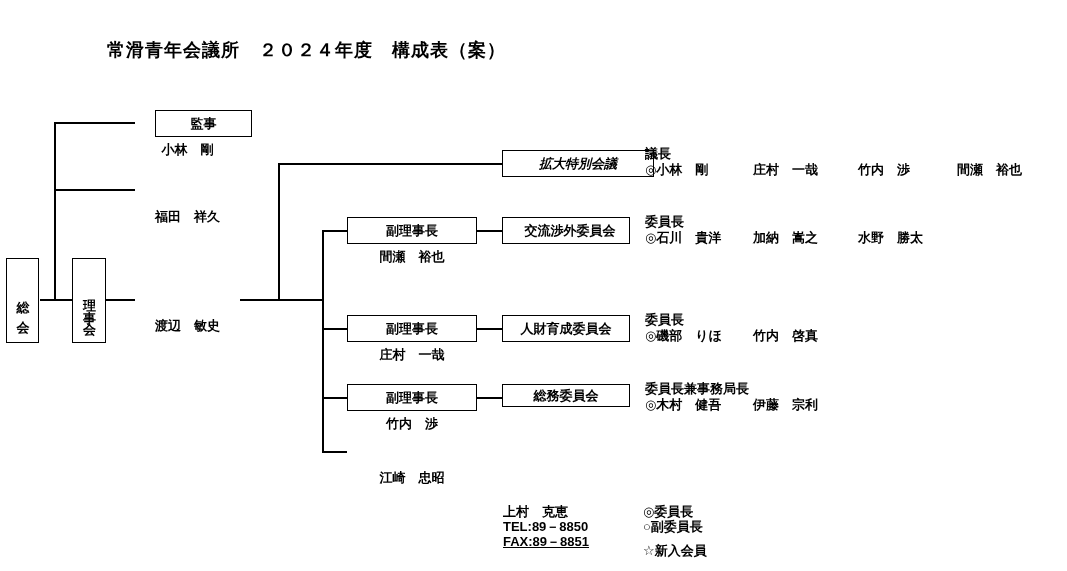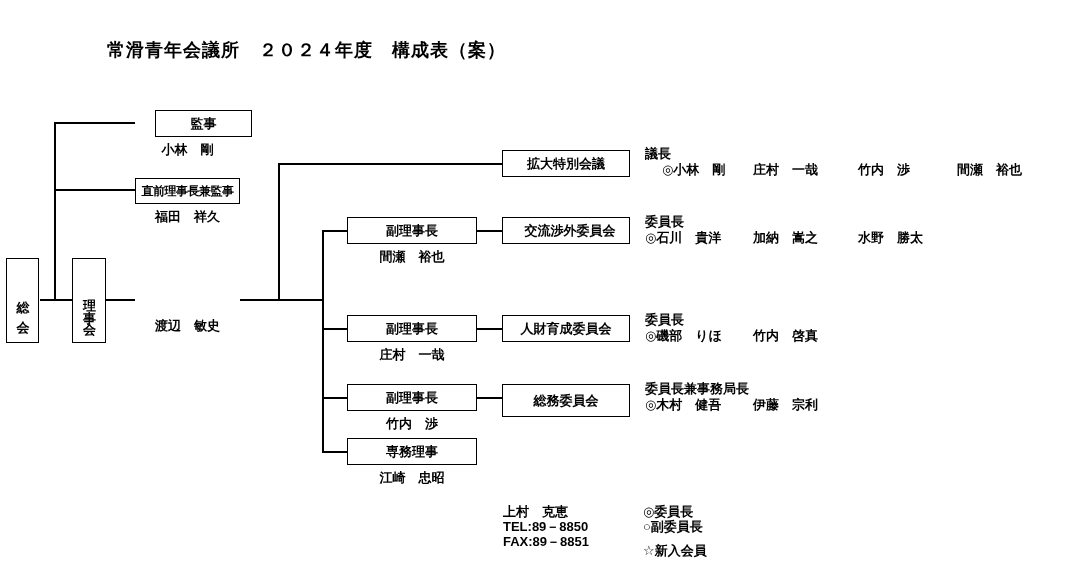--- a/index.html
+++ b/index.html
@@ -59,28 +59,27 @@
   <div class="hline" style="left:477px; top:397px; width:25px;"></div>
   <div class="hline" style="left:322px; top:451px; width:25px;"></div>
 
   <div class="box vbox two" style="left:6px; top:258px; width:33px; height:85px;">総会</div>
 
   <div class="box vbox three" style="left:72px; top:258px; width:34px; height:85px;">理事会</div>
 
   <div class="box" style="left:135px; top:110px; width:97px; height:27px;margin-left:20px;">監事</div>
   <div class="name" style="left:135px; top:141px; width:105px;">小林　剛</div>
 
-  <div class="box small" style="left:135px; top:178px; width:105px; height:26px;">直前理事長兼監事</div>
   <div class="name" style="left:135px; top:208px; width:105px;">福田　祥久</div>
 
   <div class="name" style="left:135px; top:317px; width:105px;">渡辺　敏史</div>
 
-  <div class="box" style="left:502px; top:150px; width:128px; height:27px;">拡大特別会議</div>
+  <div class="box" style="left:502px; top:150px; width:152px; height:27px;font-style:italic;">拡大特別会議</div>
   <div class="txt" style="left:645px; top:145px;">議長</div>
-  <div class="txt" style="left:645px; top:161px;margin-left:17px;">◎小林　剛</div>
+  <div class="txt" style="left:645px; top:161px;">◎小林　剛</div>
   <div class="txt" style="left:753px; top:161px;">庄村　一哉</div>
   <div class="txt" style="left:858px; top:161px;">竹内　渉</div>
   <div class="txt" style="left:957px; top:161px;">間瀬　裕也</div>
 
   <div class="box" style="left:347px; top:217px; width:130px; height:27px;">副理事長</div>
   <div class="name" style="left:347px; top:248px; width:130px;">間瀬　裕也</div>
   <div class="box" style="left:502px; top:217px; width:128px; height:27px;padding-left:8px;">交流渉外委員会</div>
   <div class="txt" style="left:645px; top:213px;">委員長</div>
   <div class="txt" style="left:645px; top:229px;text-align:center;">◎石川　貴洋</div>
   <div class="txt" style="left:753px; top:229px;">加納　嵩之</div>
@@ -88,29 +87,28 @@
 
   <div class="box" style="left:347px; top:315px; width:130px; height:27px;">副理事長</div>
   <div class="name" style="left:347px; top:346px; width:130px;">庄村　一哉</div>
   <div class="box" style="left:502px; top:315px; width:128px; height:27px;">人財育成委員会</div>
   <div class="txt" style="left:645px; top:311px;">委員長</div>
   <div class="txt" style="left:645px; top:327px;">◎磯部　りほ</div>
   <div class="txt" style="left:753px; top:327px;">竹内　啓真</div>
 
   <div class="box" style="left:347px; top:384px; width:130px; height:27px;">副理事長</div>
   <div class="name" style="left:347px; top:415px; width:130px;">竹内　渉</div>
-  <div class="box" style="left:502px; top:384px; width:128px; height:33px;">総務委員会</div>
+  <div class="box" style="left:502px; top:384px; width:128px; height:23px;">総務委員会</div>
   <div class="txt" style="left:645px; top:380px;">委員長兼事務局長</div>
   <div class="txt" style="left:645px; top:396px;">◎木村　健吾</div>
   <div class="txt" style="left:753px; top:396px;">伊藤　宗利</div>
 
-  <div class="box" style="left:347px; top:438px; width:130px; height:27px;">専務理事</div>
   <div class="name" style="left:347px; top:469px; width:130px;">江崎　忠昭</div>
 
   <div class="txt" style="left:503px; top:503px;">上村　克恵</div>
   <div class="txt" style="left:503px; top:518px;">TEL:89－8850</div>
-  <div class="txt" style="left:503px; top:533px;">FAX:89－8851</div>
+  <div class="txt" style="left:503px; top:533px;text-decoration:underline;">FAX:89－8851</div>
 
   <div class="txt" style="left:643px; top:503px;">◎委員長</div>
   <div class="txt" style="left:643px; top:518px;text-align:right;">○副委員長</div>
   <div class="txt" style="left:643px; top:542px;">☆新入会員</div>
 
 </div>
 
 </body></html>

